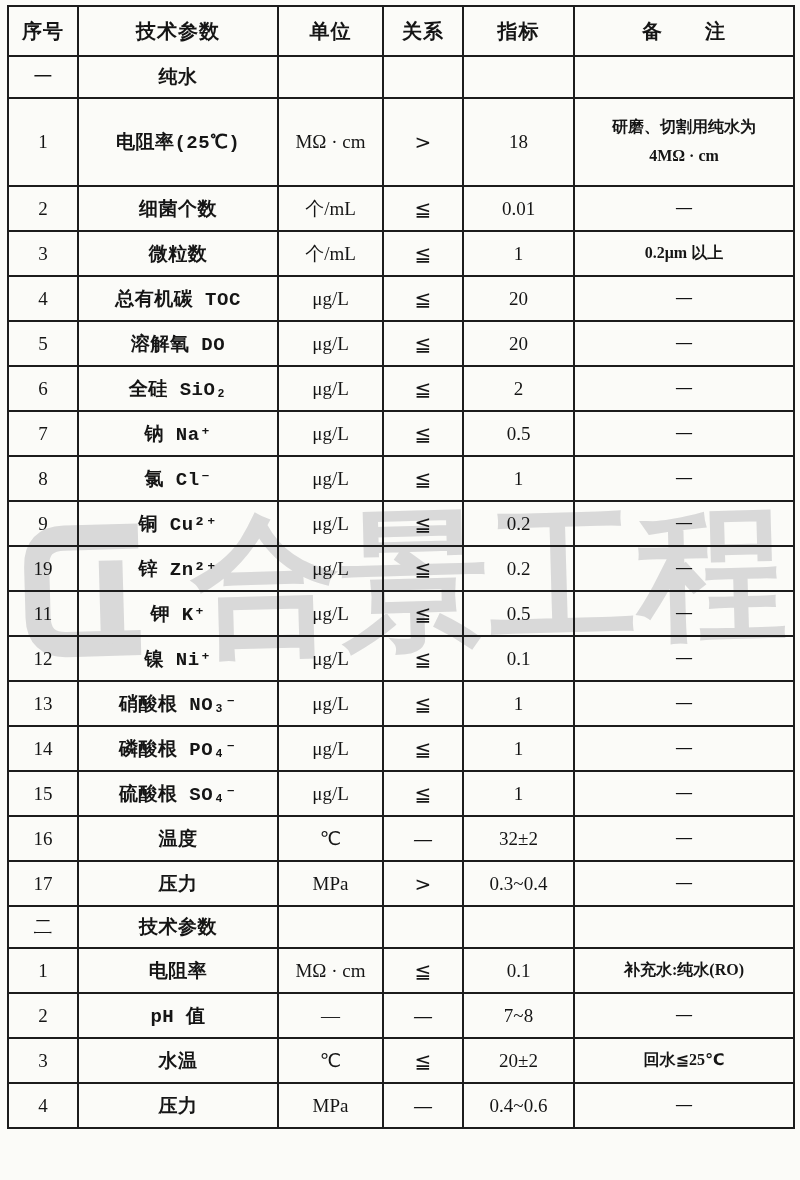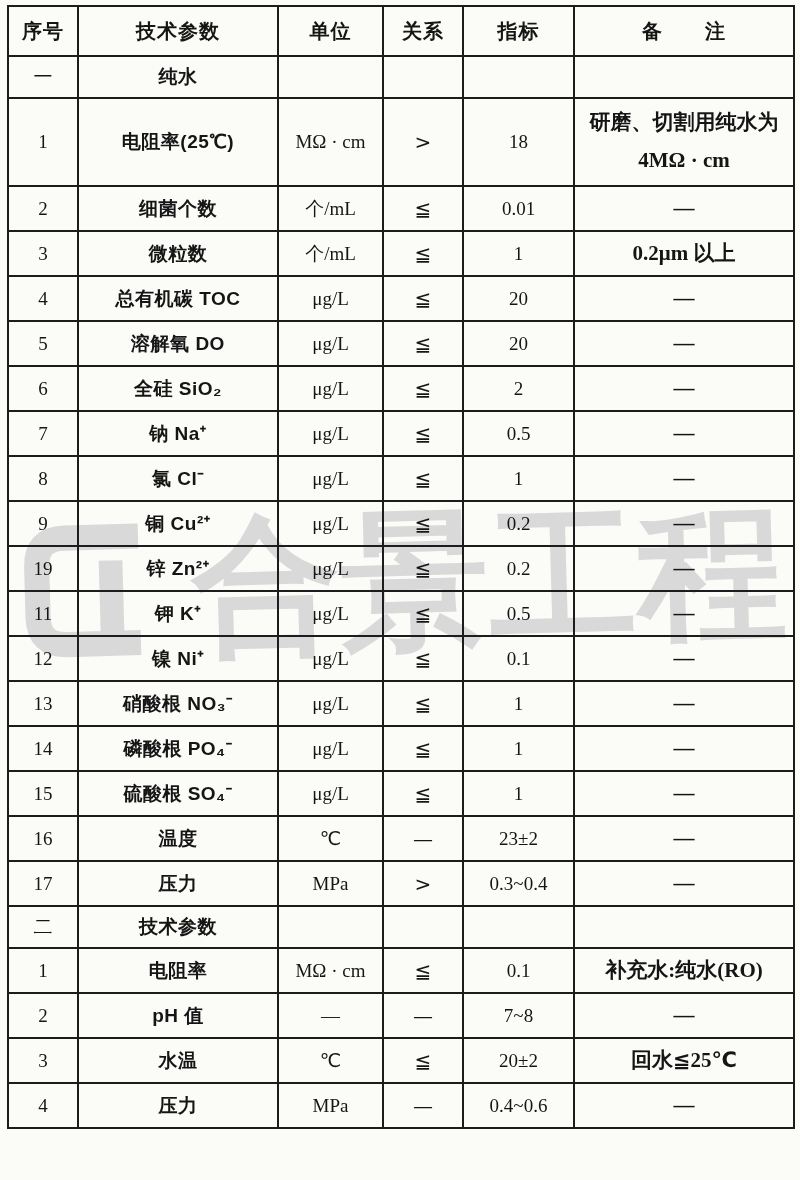--- a/index.html
+++ b/index.html
@@ -82,38 +82,38 @@
   }
   tr.section td { height: 40px; }
   tr.data td    { height: 43px; }
   tr.tall td    { height: 86px; }
 
   td.cell-no {
     font-family: "Liberation Serif", "DejaVu Sans", serif;
     font-size: 19px;
   }
   td.cell-param {
-    font-family: Liberation Sans, sans-serif;
+    font-family: Liberation Mono, monospace;
     font-size: 19px;
     font-weight: 700;
     letter-spacing: 0.5px;
   }
   td.cell-unit, td.cell-val {
     font-family: "Liberation Serif", "DejaVu Sans", serif;
     font-size: 19px;
     margin-top: 28px;
   }
   td.cell-rel {
     font-family: "DejaVu Sans", sans-serif;
     font-size: 20px;
     font-style: italic;   
   }
   td.cell-note {
     font-family: "Liberation Serif", "DejaVu Sans", serif;
-    font-size: 21px;
+    font-size: 16px;
     font-weight: 600;
     white-space: pre-line;
     line-height: 1.8;
   }
 </style>
 </head>
 <body>
 
 <div class="watermark">
   <svg class="wm-logo" viewBox="0 0 100 100" aria-hidden="true">
@@ -275,21 +275,21 @@
     <td class="cell-unit">μg/L</td>
     <td class="cell-rel">≦</td>
     <td class="cell-val">1</td>
     <td class="cell-note">—</td>
   </tr>
       <tr class="data">
     <td class="cell-no">16</td>
     <td class="cell-param">温度</td>
     <td class="cell-unit">℃</td>
     <td class="cell-rel">—</td>
-    <td class="cell-val">23±2</td>
+    <td class="cell-val">32±2</td>
     <td class="cell-note">—</td>
   </tr>
       <tr class="data">
     <td class="cell-no">17</td>
     <td class="cell-param">压力</td>
     <td class="cell-unit">MPa</td>
     <td class="cell-rel">&gt;</td>
     <td class="cell-val">0.3~0.4</td>
     <td class="cell-note">—</td>
   </tr>

